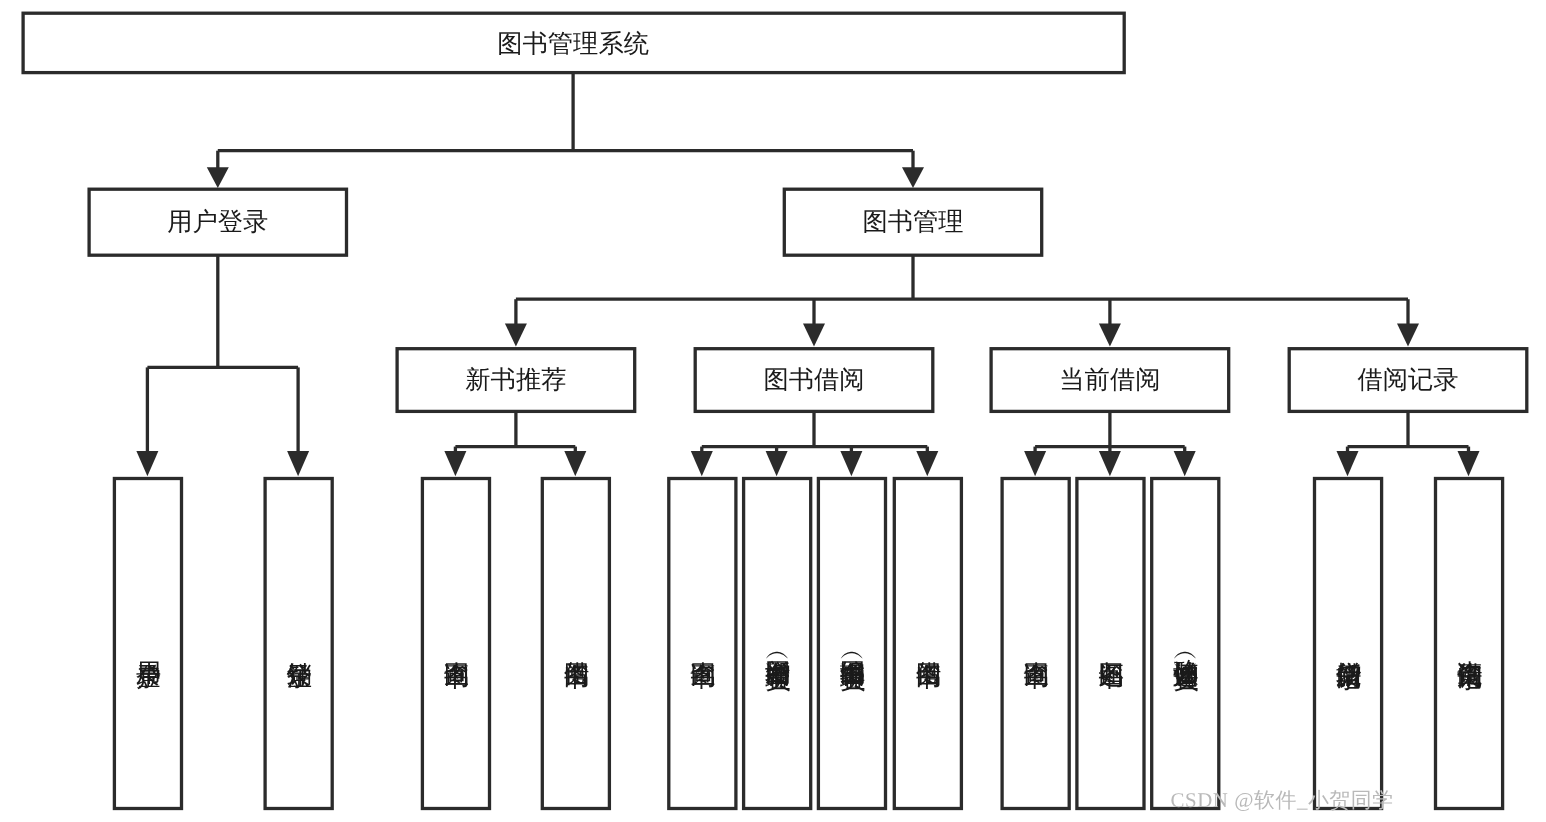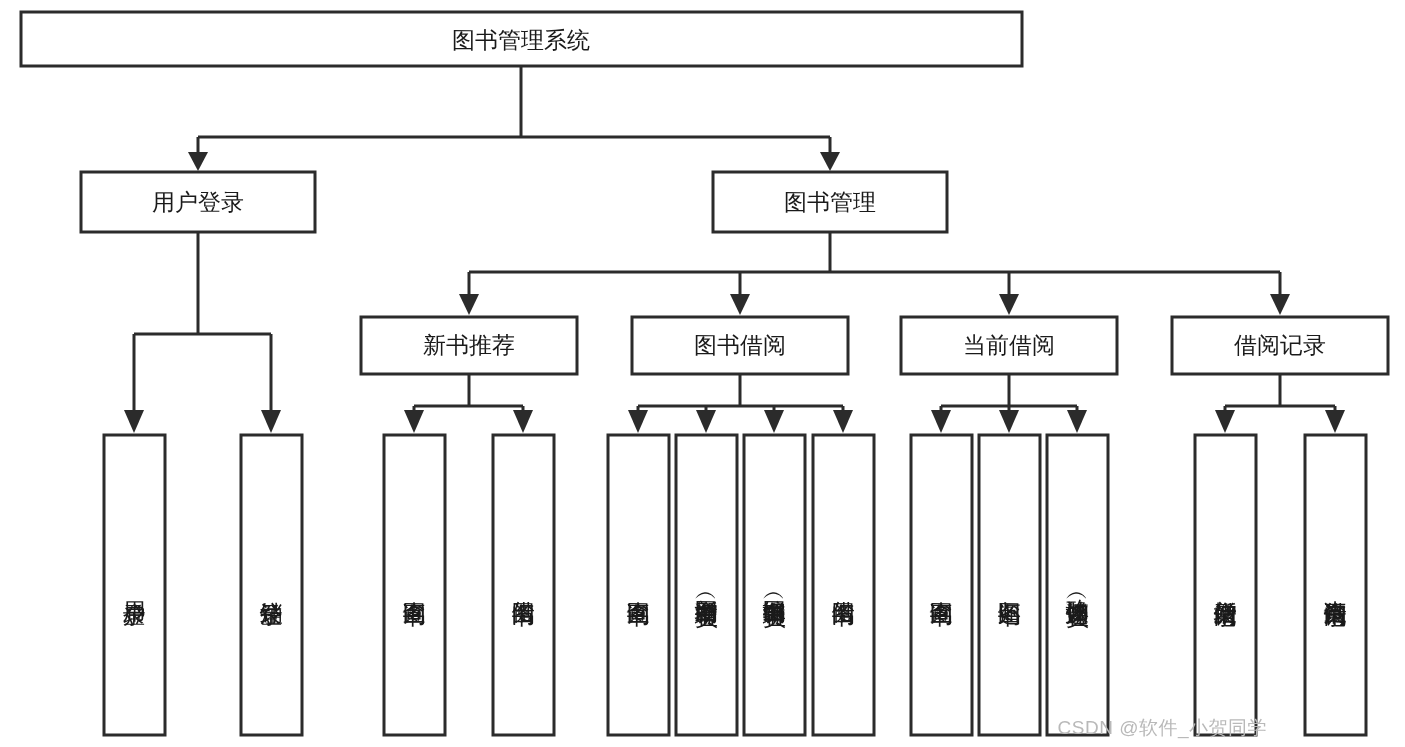--- a/index.html
+++ b/index.html
@@ -58,21 +58,21 @@
     line-height: 1.32;
     color: #1a1a1a;
     letter-spacing: 1px;
     white-space: nowrap;
     pointer-events: none;
   }
   .watermark {
     position: absolute;
     right: 8px;
     bottom: 6px;
-    font-family: Liberation Sans, sans-serif;
+    font-family: Liberation Serif, serif;
     font-size: 19px;
     color: #b9b9b9;
     letter-spacing: 0.5px;
     white-space: nowrap;
   }
 </style>
 </head>
 <body>
 
 <div id="diagram-root">

